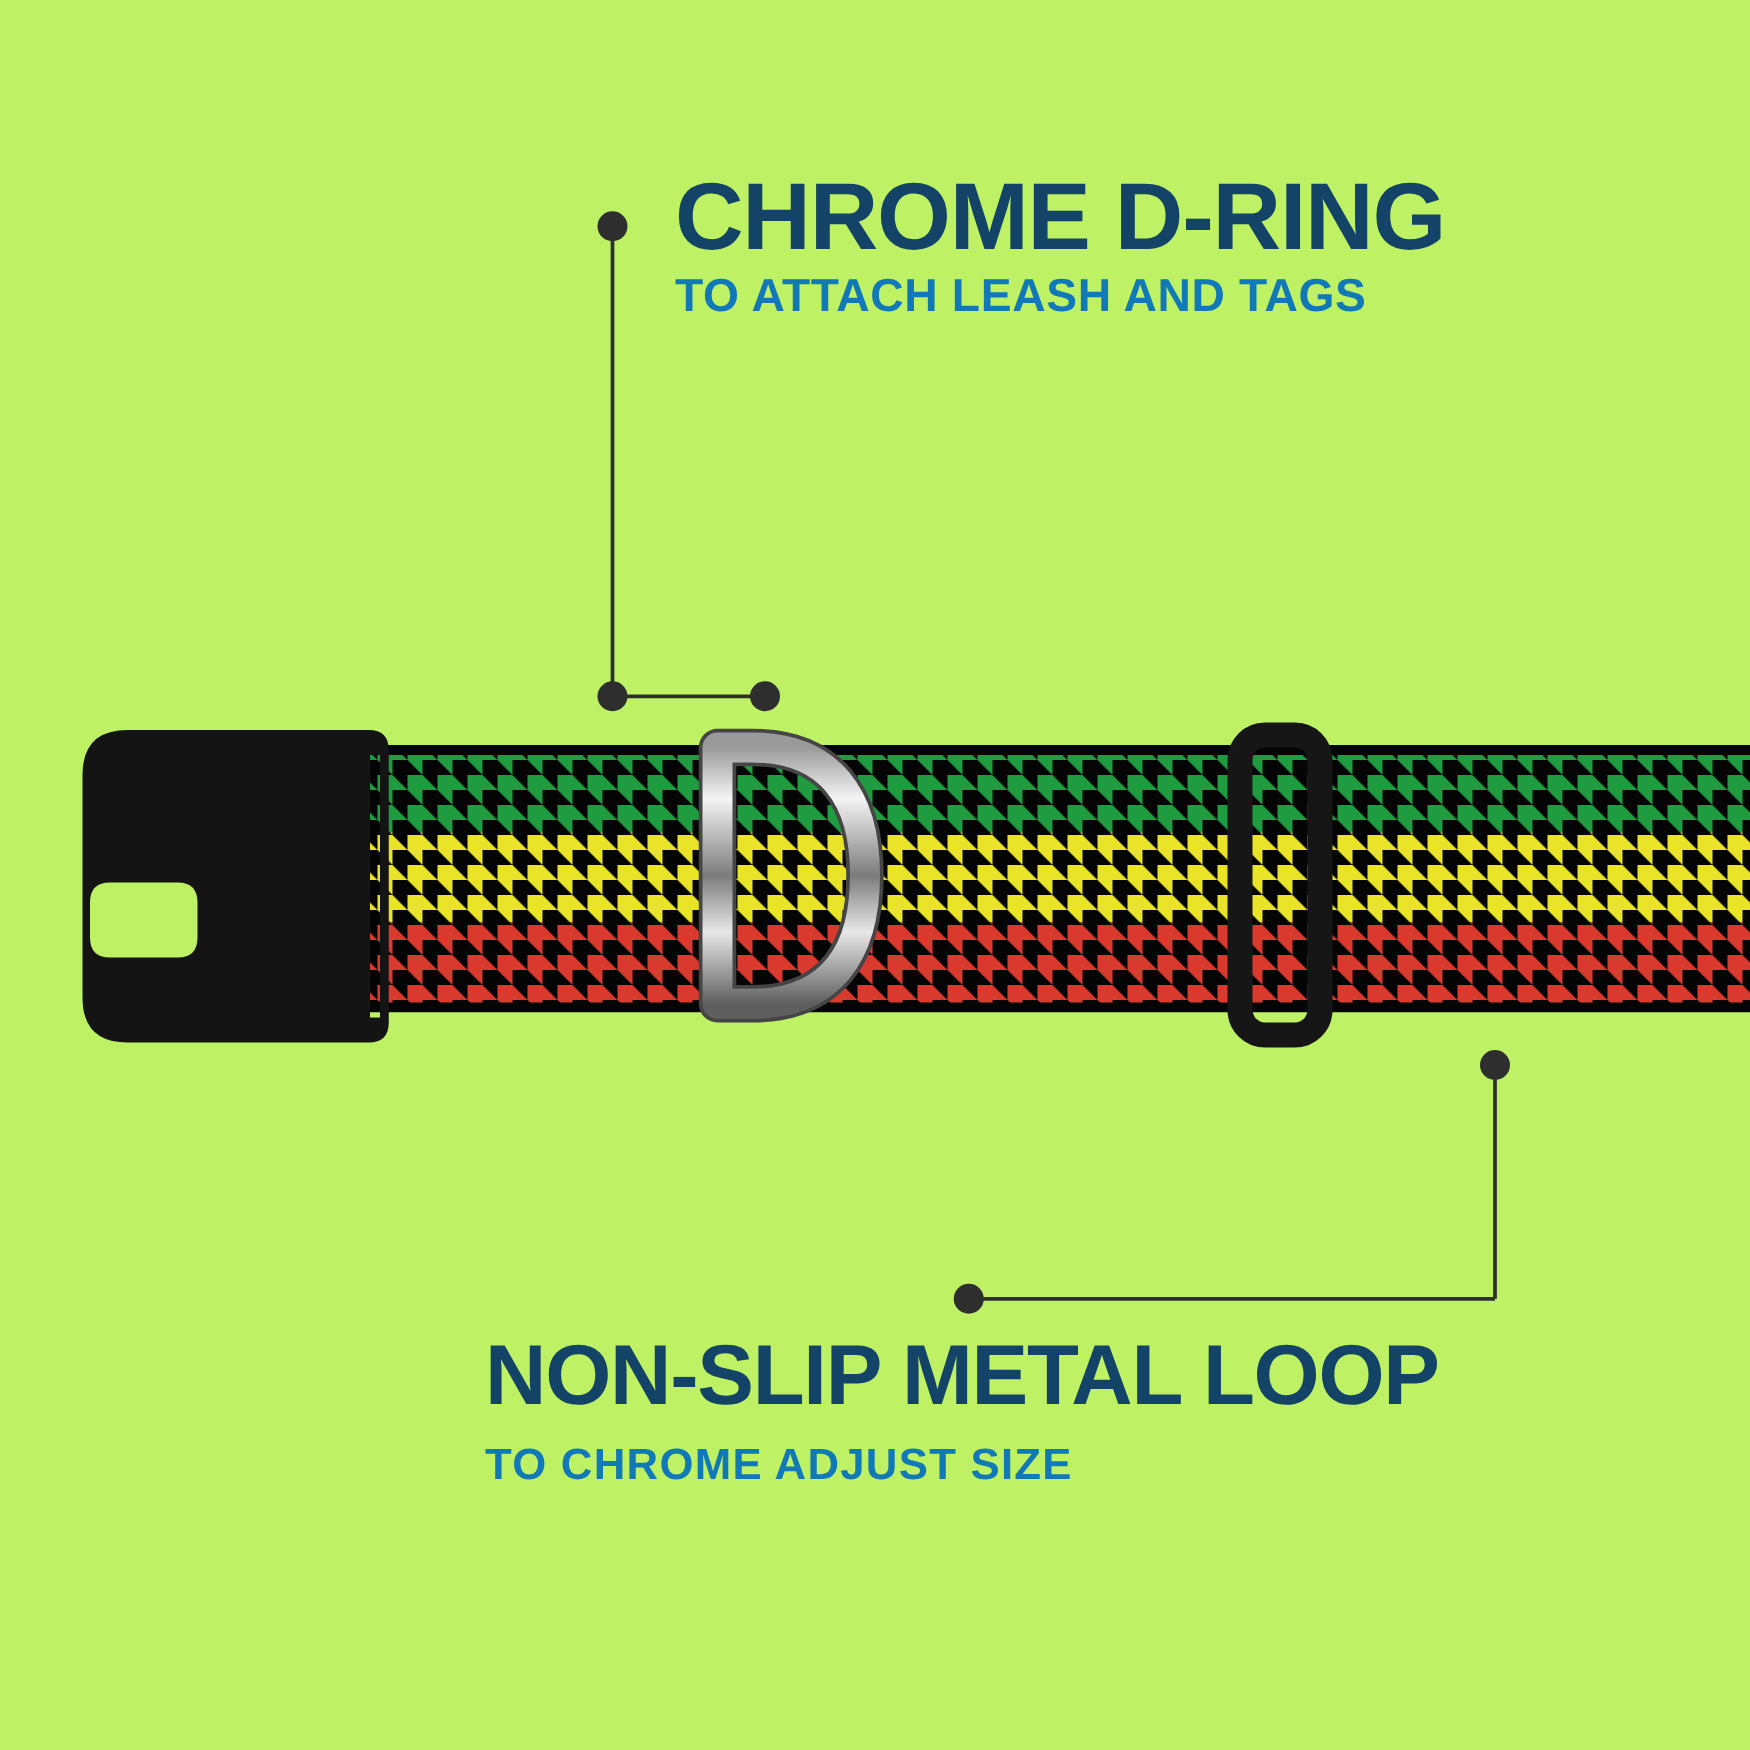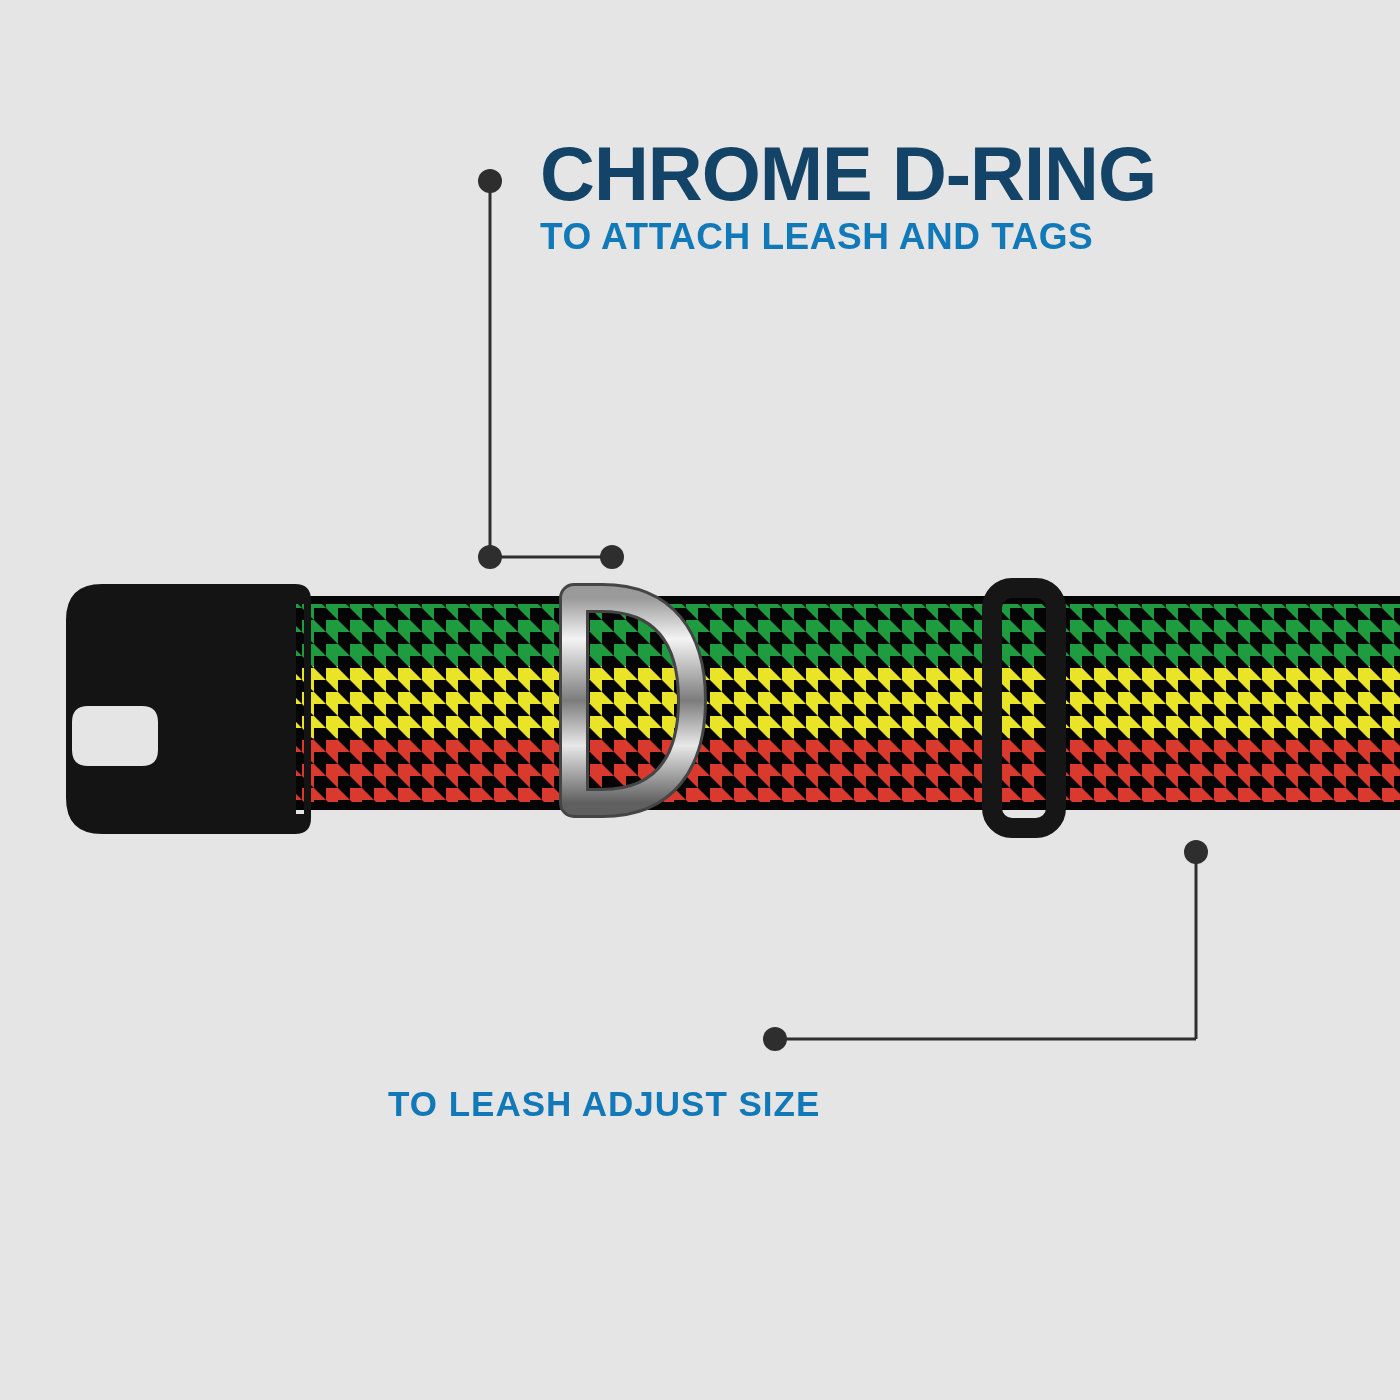--- a/index.html
+++ b/index.html
@@ -1,21 +1,21 @@
 <!DOCTYPE html>
 <html><head>
 <meta charset="utf-8">
 <style>
   * { box-sizing: border-box; }
   html, body { margin: 0; padding: 0; background: #ffffff; }
   .canvas {
     position: relative;
     width: 1400px;
     height: 1400px;
-    background: #e5e5e5;
+    background: #bef264;
     overflow: hidden;
     font-family: "Liberation Sans", sans-serif;
   }
   .annotation { position: absolute; }
   .annotation .title {
     font-weight: 700;
     color: #134366;
     line-height: 1.0;
     letter-spacing: -1px;
     white-space: nowrap;
@@ -157,16 +157,17 @@
 
     <g>
       <line x1="1196" y1="852" x2="1196" y2="1039" stroke-width="3" stroke="#2e2e2e"></line>
       <line x1="1196" y1="1039" x2="775" y2="1039" stroke-width="3" stroke="#2e2e2e"></line>
       <circle cx="1196" cy="852" r="12" fill="#2e2e2e"></circle>
       <circle cx="775" cy="1039" r="12" fill="#2e2e2e"></circle>
     </g>
   </svg>
 
   <div class="annotation bottom">
-    <div class="subtitle">TO LEASH ADJUST SIZE</div>
+    <div class="title">NON-SLIP METAL LOOP</div>
+    <div class="subtitle">TO CHROME ADJUST SIZE</div>
   </div>
 
 </div>
 
 </body></html>

